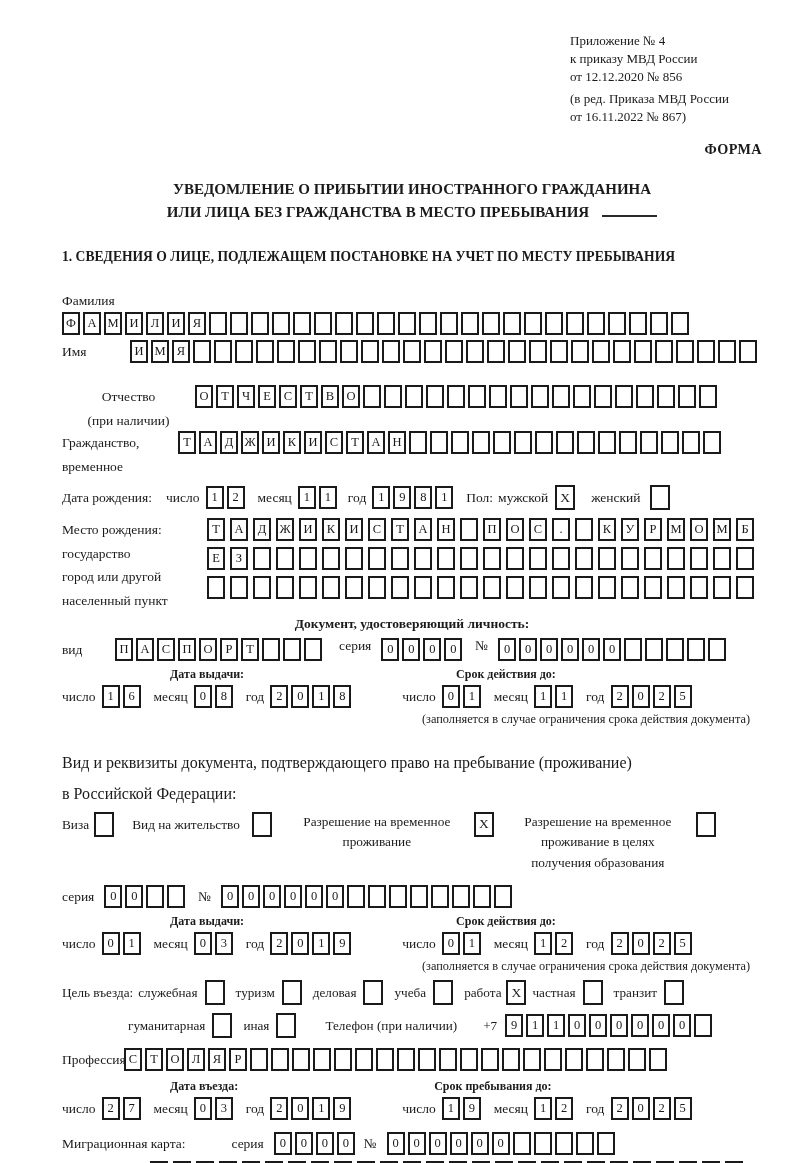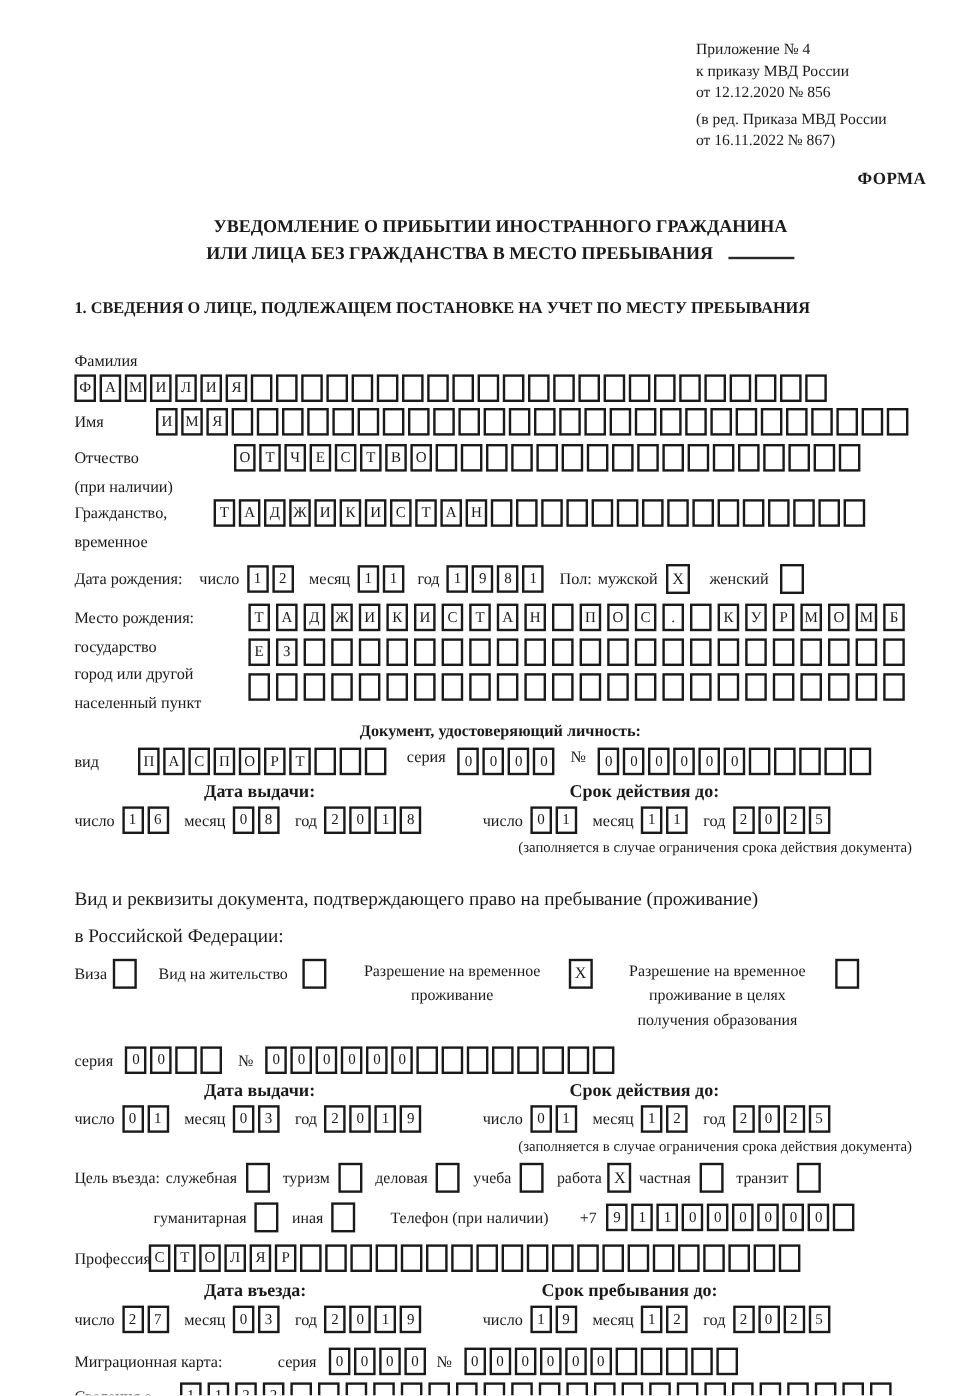--- a/index.html
+++ b/index.html
@@ -3,21 +3,21 @@
 <meta charset="utf-8">
 <style>
   * { margin:0; padding:0; box-sizing:border-box; }
   html,body { background:#ffffff; }
   body {
     width:800px; height:1163px;
     color:#1a1a1a;
     font-family:"Liberation Serif","DejaVu Serif",serif;
     font-size:13.5px;
   }
-  .page { width:800px; height:1163px; padding:32px 28px 0 62px; overflow:hidden; background:#fff; }
+  .page { width:800px; height:1163px; padding:32px 38px 0 62px; overflow:hidden; background:#fff; }
 
   
   .hdr { margin-left:auto; width:192px; font-size:13px; line-height:1.38; }
   .hdr .amend { font-size:13px; margin-top:4px; }
   .forma { text-align:right; font-weight:bold; font-size:14.2px; margin-top:15px; letter-spacing:.4px; }
 
   .title { text-align:center; font-weight:bold; font-size:15px; margin-top:20px; line-height:1.55; }
   .blank-line { display:inline-block; width:55px; border-bottom:2px solid #2a2a2a; height:.95em; margin-left:13px; }
 
   .sec-h { font-weight:bold; font-size:13.6px; margin-top:25px; white-space:nowrap; }
@@ -36,39 +36,39 @@
   .cells.wide .cell { margin-right:5px; }
   .checkbox {
     flex:0 0 auto; width:20px; height:25px;
     border:2px solid #1a1a1a;
     display:flex; align-items:center; justify-content:center;
     font-size:13.5px; background:#fff;
   }
 
   .doc-h { text-align:center; font-weight:bold; font-size:13.5px; margin-top:4px; }
 
-  .date-headings { display:flex; font-weight:bold; font-size:15px; }
+  .date-headings { display:flex; font-weight:bold; font-size:12px; }
   .dh-left { margin-left:108px; }
   .dh-right { margin-left:212px; }
   .dh-right2 { margin-left:196px; }
   .date-row { display:flex; align-items:center; margin-top:3px; }
   .dlbl { margin-right:6px; }
   .dgap { width:10px; }
   .grp-gap { width:48px; }
   .date-note { text-align:right; font-size:12.3px; margin-top:4px; padding-right:12px; }
 
   .intro { margin-top:20px; font-size:16px; line-height:1.95; }
 
   .optrow { display:flex; align-items:flex-start; margin-top:2px; font-size:13.3px; }
   .opt-multiline { text-align:center; line-height:1.55; }
 
   .purpose-row { display:flex; align-items:center; font-size:13.2px; }
   .purpose-row .checkbox { margin-left:7px; margin-right:11px; }
 
-  .mt5{margin-top:5px;} .mt6{margin-top:6px;} .mt7{margin-top:7px;} .mt8{margin-top:8px;}
+  .mt5{margin-top:5px;} .mt6{margin-top:6px;} .mt7{margin-top:22px;text-align:center;} .mt8{margin-top:8px;}
   .mt10{margin-top:10px;} .mt12{margin-top:12px;} .mt24{margin-top:24px;flex-direction:column;}
 </style>
 </head>
 <body>
 
 <div class="page">
 
   <div class="hdr">
     <div>Приложение № 4</div>
     <div>к приказу МВД России</div>

